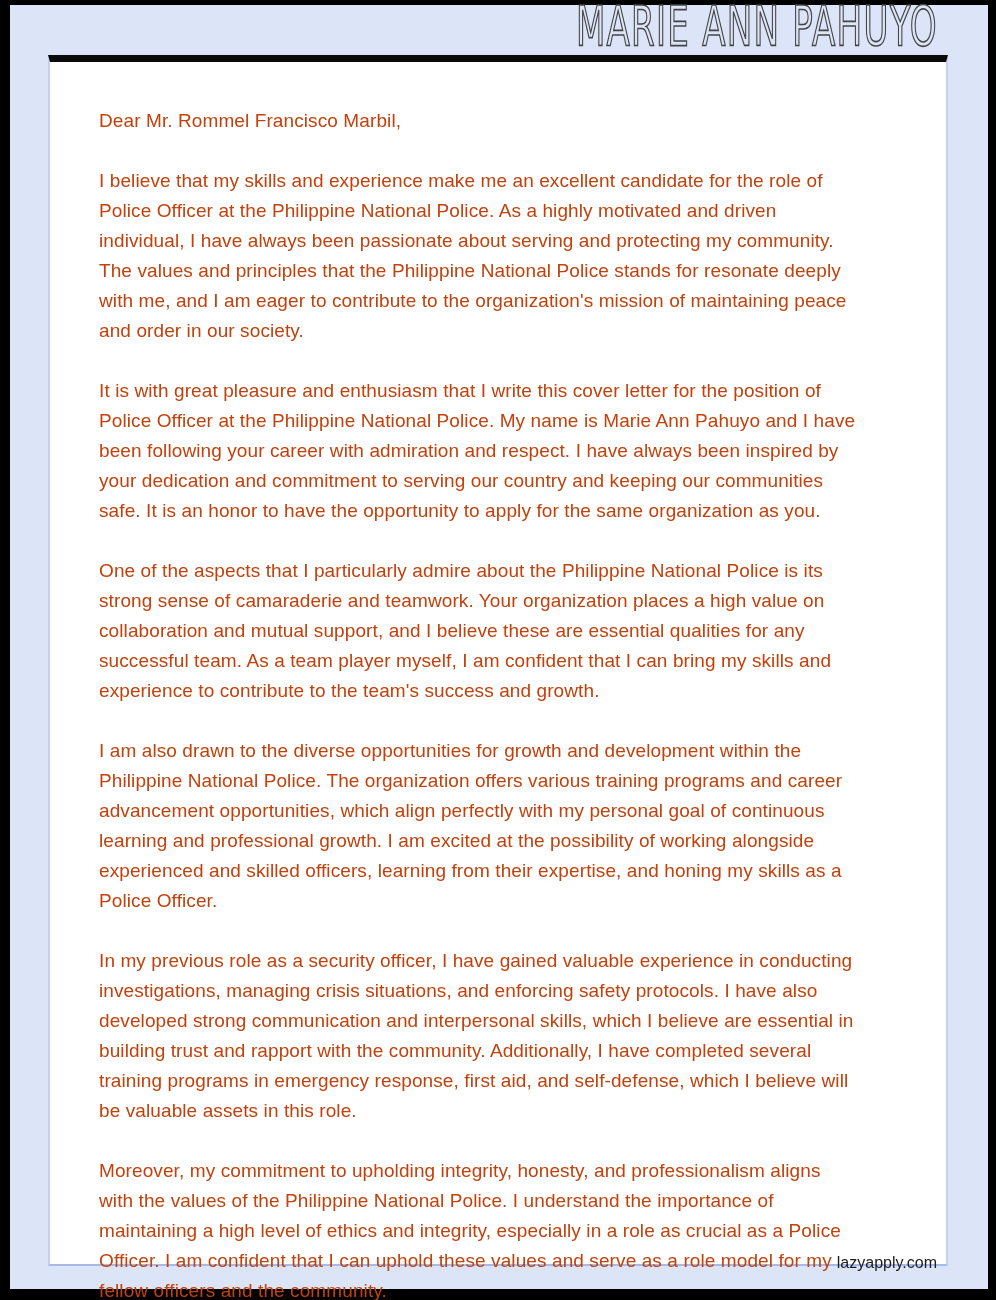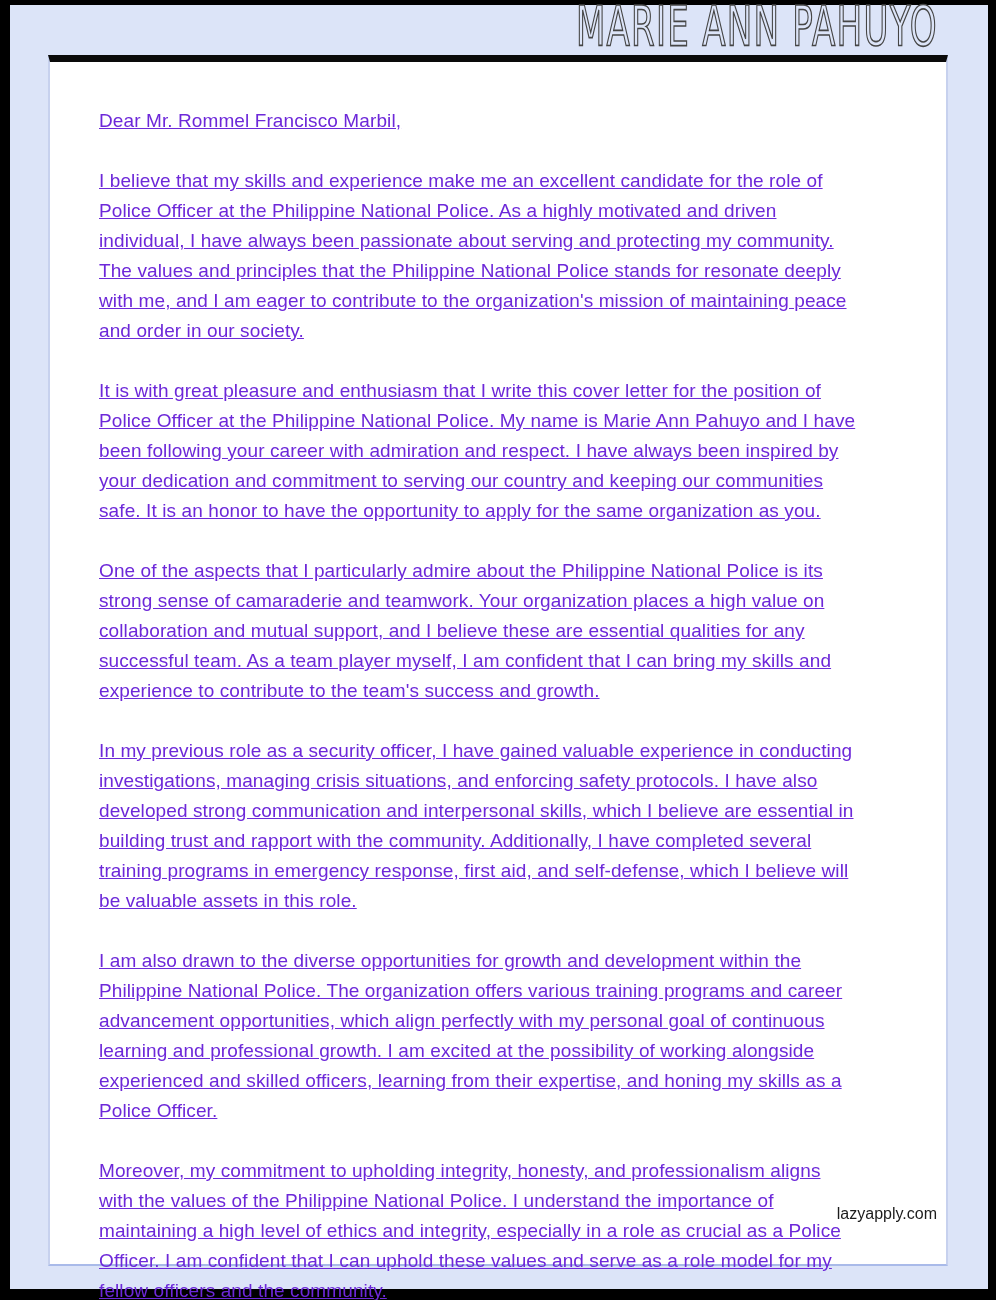--- a/index.html
+++ b/index.html
@@ -46,29 +46,28 @@
     border-bottom: 2px solid #a9bae9;
     padding: 44px 36px 0 49px;
     overflow: visible;          
   }
   .paper p {
     margin: 0 0 30px 0;
     width: 800px;
     font-size: 19px;
     line-height: 30px;
     font-weight: 300;
-    color: #6d28d9;
+    color: #c2410c;
     white-space: pre-line;      
     letter-spacing: 0.1px;
-    text-decoration: underline;
   }
   .salutation { margin-bottom: 29px; }
   .watermark {
     position: absolute;
-    top: 1200px; right: 51px;
+    top: 1249px; right: 51px;
     font-size: 16px;
     line-height: 18px;
     color: #1c1c1c;
     z-index: 5;
     cursor: pointer;
     font-family: "Liberation Sans", sans-serif;
   }
 </style>
 </head>
 <body>
@@ -92,33 +91,33 @@
 been following your career with admiration and respect. I have always been inspired by
 your dedication and commitment to serving our country and keeping our communities
 safe. It is an honor to have the opportunity to apply for the same organization as you.</p>
 
     <p>One of the aspects that I particularly admire about the Philippine National Police is its
 strong sense of camaraderie and teamwork. Your organization places a high value on
 collaboration and mutual support, and I believe these are essential qualities for any
 successful team. As a team player myself, I am confident that I can bring my skills and
 experience to contribute to the team's success and growth.</p>
 
+    <p>I am also drawn to the diverse opportunities for growth and development within the
+Philippine National Police. The organization offers various training programs and career
+advancement opportunities, which align perfectly with my personal goal of continuous
+learning and professional growth. I am excited at the possibility of working alongside
+experienced and skilled officers, learning from their expertise, and honing my skills as a
+Police Officer.</p>
+
     <p>In my previous role as a security officer, I have gained valuable experience in conducting
 investigations, managing crisis situations, and enforcing safety protocols. I have also
 developed strong communication and interpersonal skills, which I believe are essential in
 building trust and rapport with the community. Additionally, I have completed several
 training programs in emergency response, first aid, and self-defense, which I believe will
 be valuable assets in this role.</p>
-
-    <p>I am also drawn to the diverse opportunities for growth and development within the
-Philippine National Police. The organization offers various training programs and career
-advancement opportunities, which align perfectly with my personal goal of continuous
-learning and professional growth. I am excited at the possibility of working alongside
-experienced and skilled officers, learning from their expertise, and honing my skills as a
-Police Officer.</p>
 
     <p>Moreover, my commitment to upholding integrity, honesty, and professionalism aligns
 with the values of the Philippine National Police. I understand the importance of
 maintaining a high level of ethics and integrity, especially in a role as crucial as a Police
 Officer. I am confident that I can uphold these values and serve as a role model for my
 fellow officers and the community.</p>
   </div>
 
   <div class="watermark">lazyapply.com</div>
 

